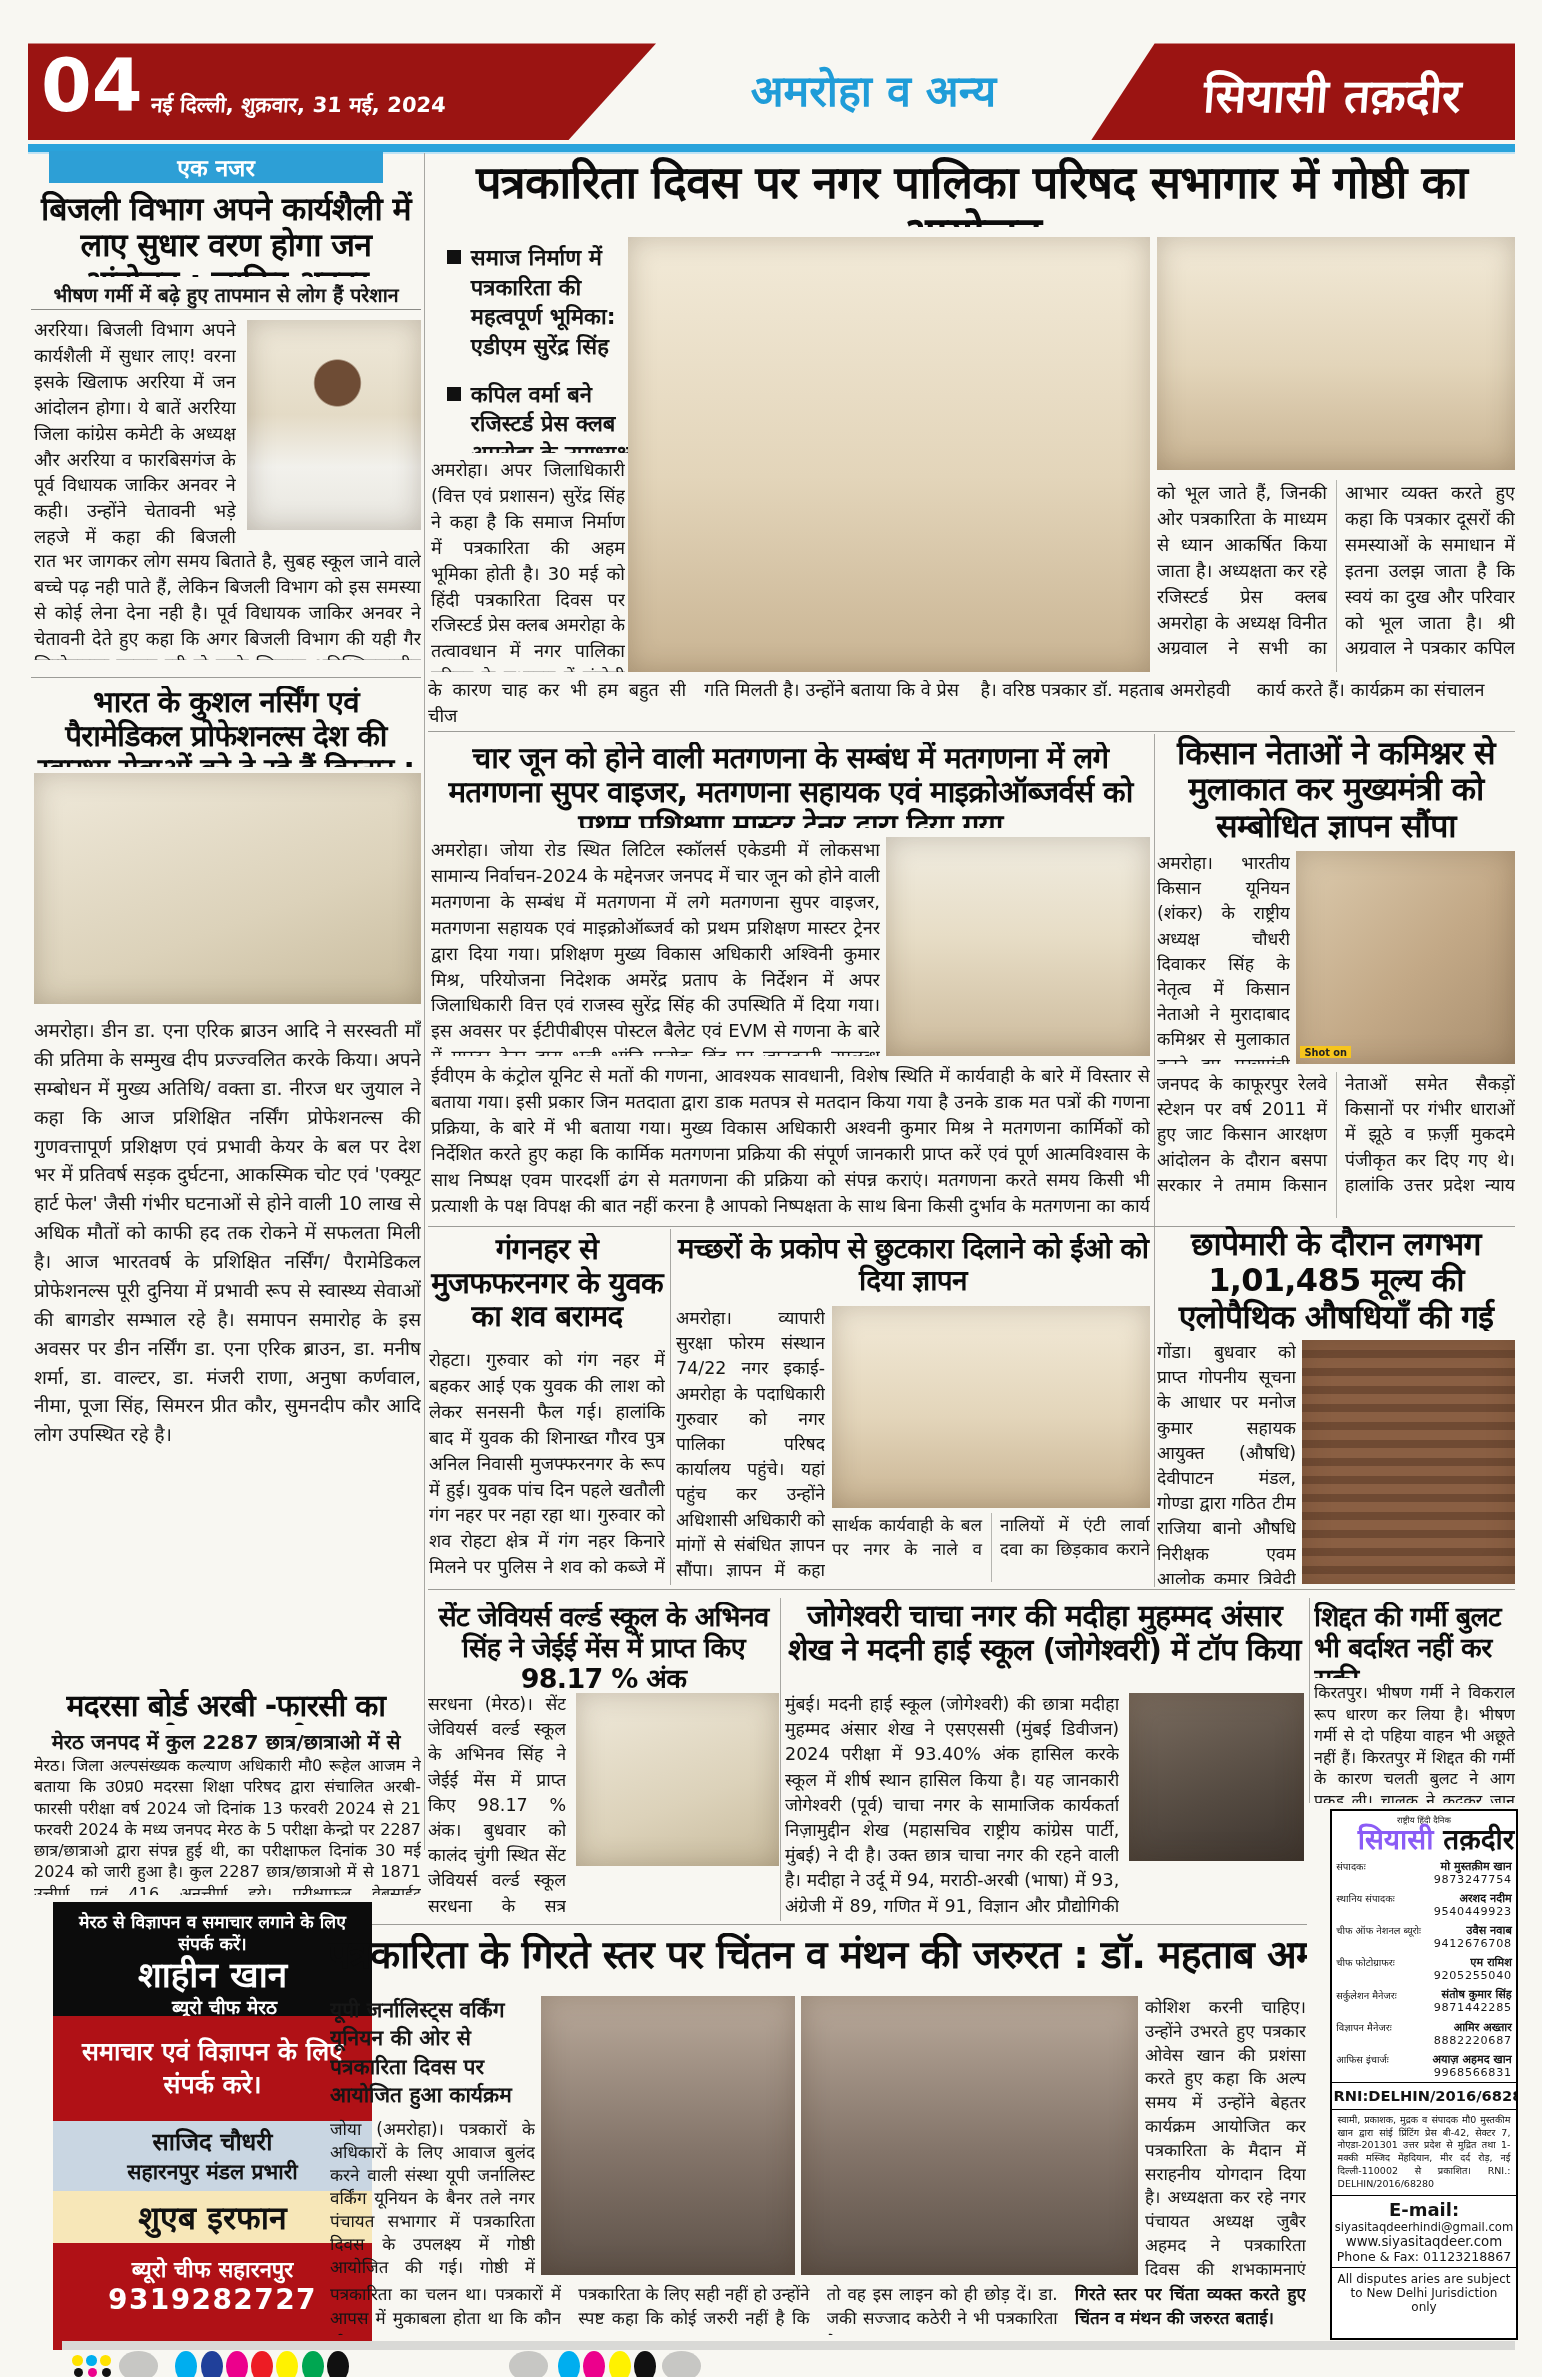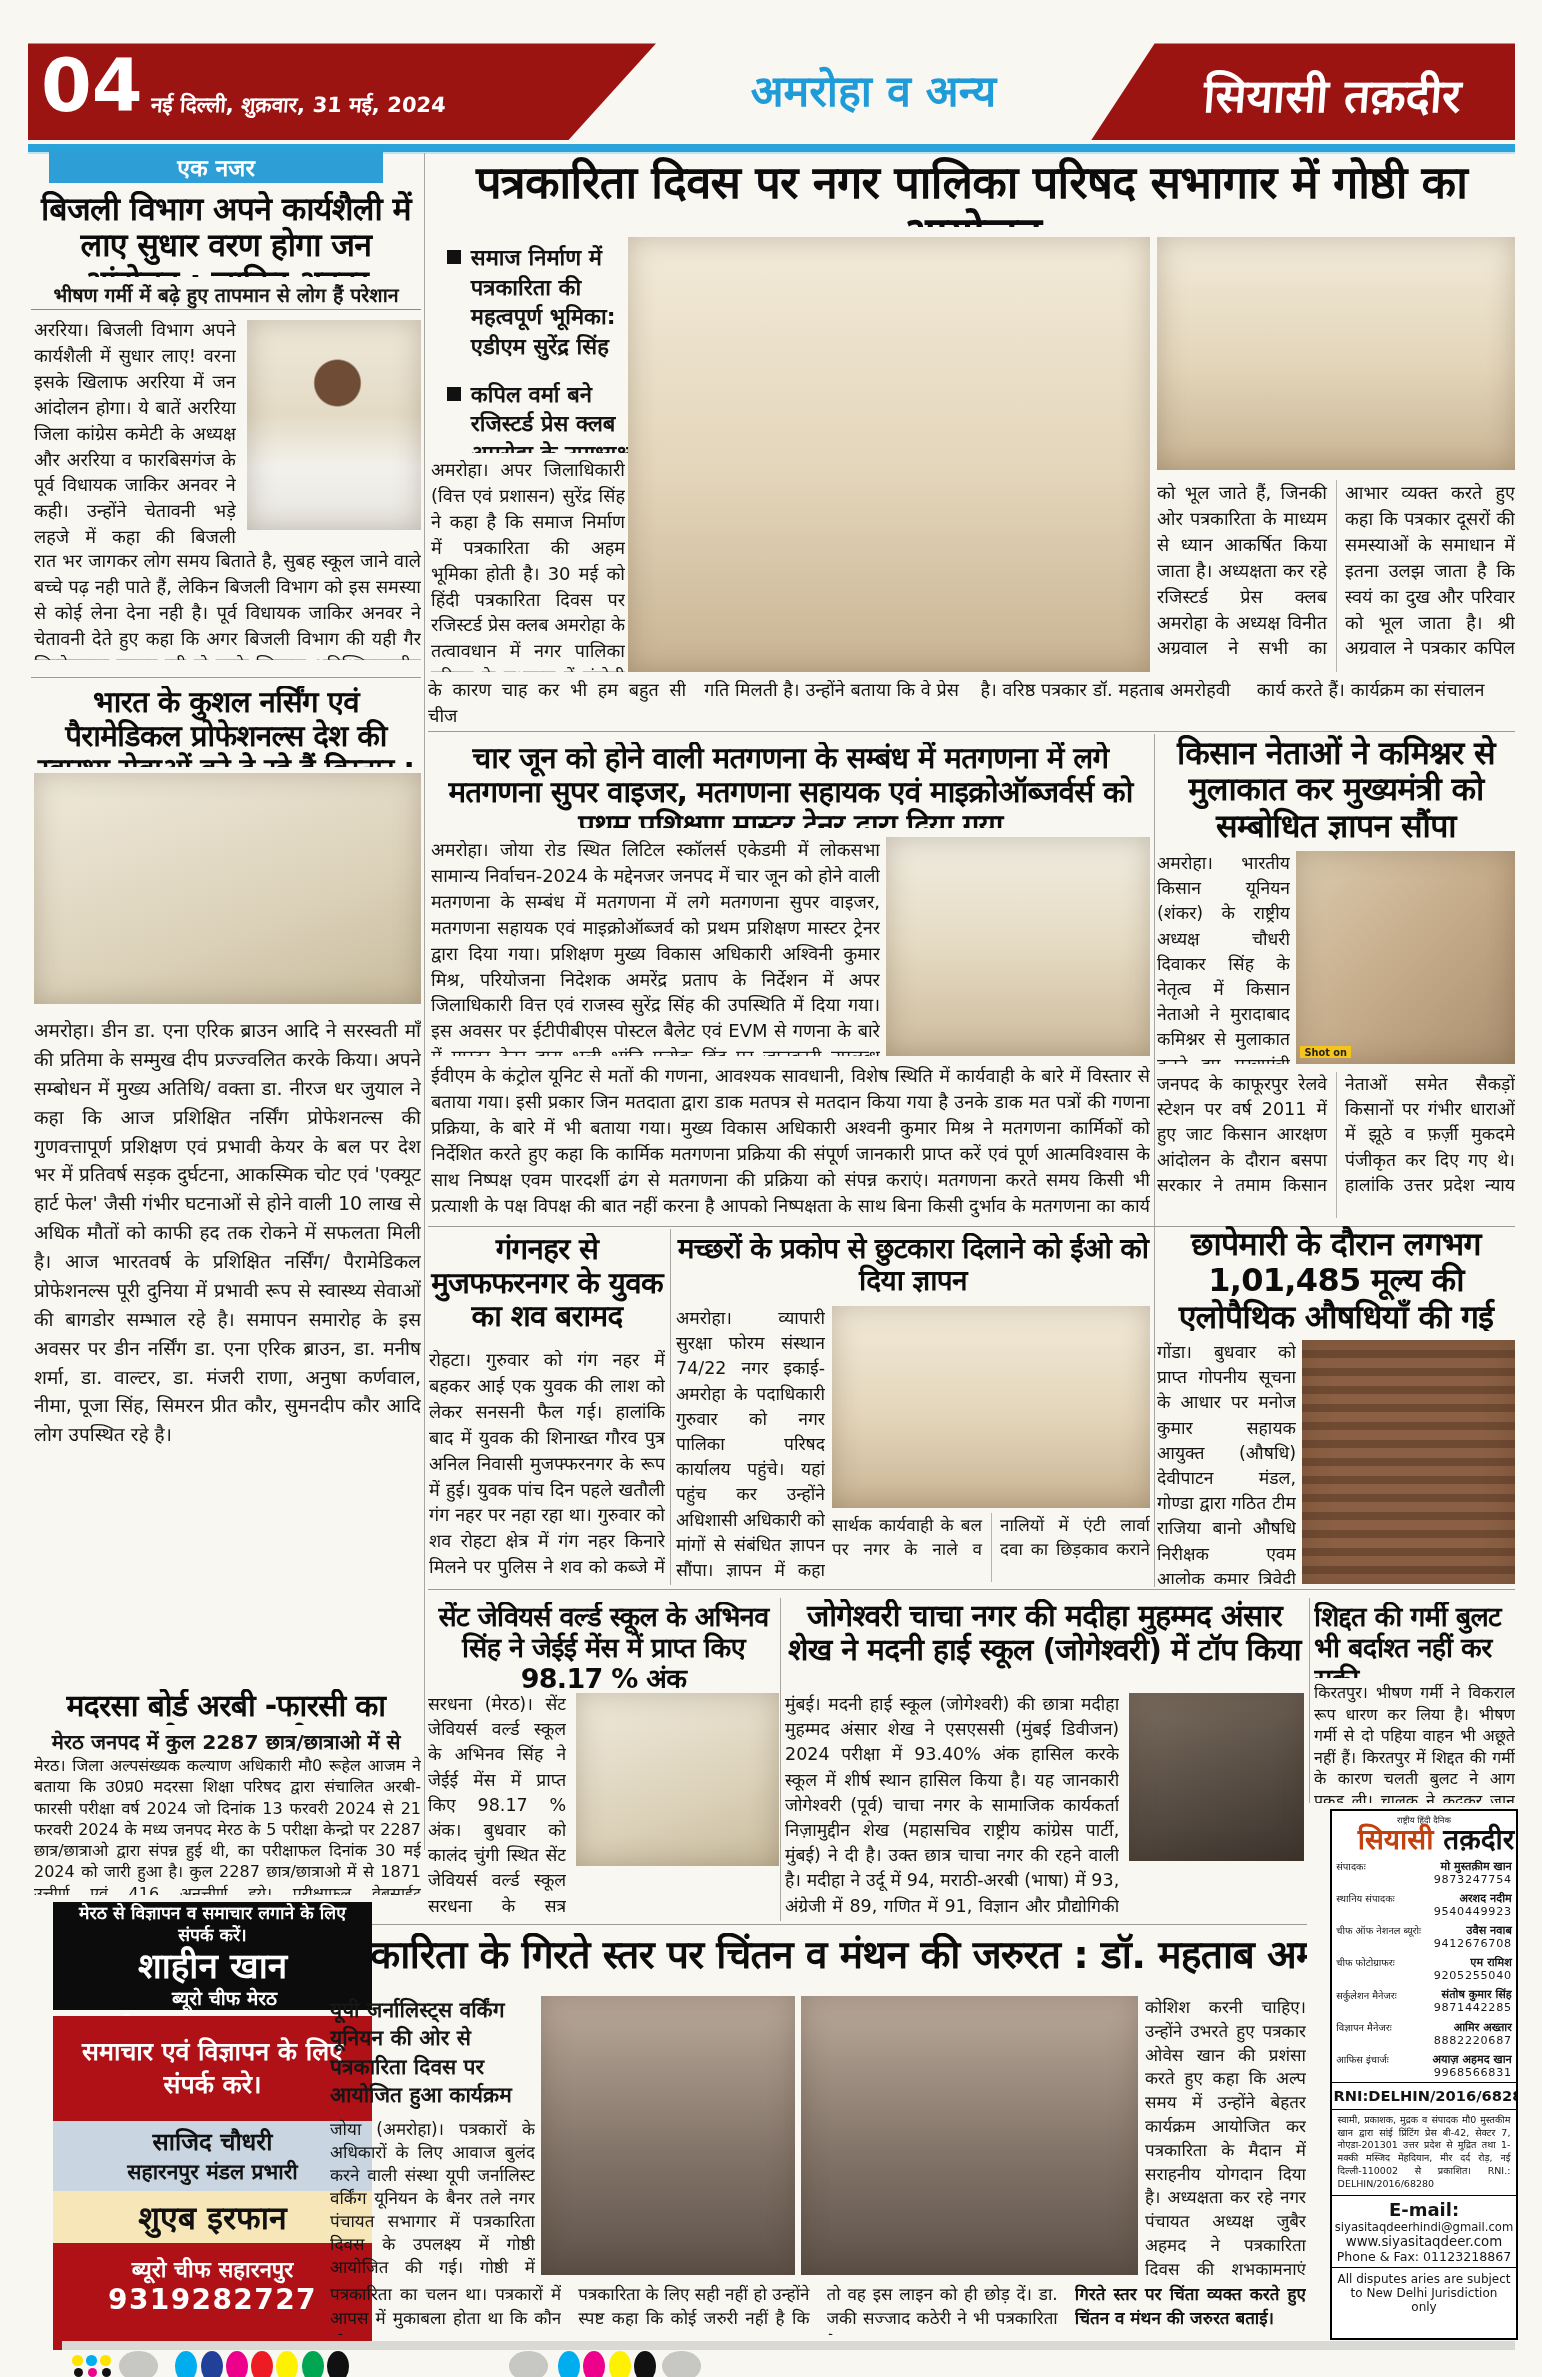--- a/index.html
+++ b/index.html
@@ -73,21 +73,21 @@
   </div>
 
   <div class="abs hl" style="left:31px;top:686px;width:390px;height:81px;font-size:29.5px;">भारत के कुशल नर्सिंग एवं पैरामेडिकल प्रोफेशनल्स देश की स्वास्थ्य सेवाओं को दे रहे हैं विस्तार : डा. सुधीर</div>
   <div class="abs photo ph-light" style="left:34px;top:773px;width:387px;height:231px;"></div>
   <div class="abs bt" style="left:34px;top:1016px;width:387px;height:658px;font-size:19px;line-height:1.52;">अमरोहा। डीन डा. एना एरिक ब्राउन आदि ने सरस्वती माँ की प्रतिमा के सम्मुख दीप प्रज्ज्वलित करके किया। अपने सम्बोधन में मुख्य अतिथि/ वक्ता डा. नीरज धर जुयाल ने कहा कि आज प्रशिक्षित नर्सिंग प्रोफेशनल्स की गुणवत्तापूर्ण प्रशिक्षण एवं प्रभावी केयर के बल पर देश भर में प्रतिवर्ष सड़क दुर्घटना, आकस्मिक चोट एवं 'एक्यूट हार्ट फेल' जैसी गंभीर घटनाओं से होने वाली 10 लाख से अधिक मौतों को काफी हद तक रोकने में सफलता मिली है। आज भारतवर्ष के प्रशिक्षित नर्सिंग/ पैरामेडिकल प्रोफेशनल्स पूरी दुनिया में प्रभावी रूप से स्वास्थ्य सेवाओं की बागडोर सम्भाल रहे है। समापन समारोह के इस अवसर पर डीन नर्सिंग डा. एना एरिक ब्राउन, डा. मनीष शर्मा, डा. वाल्टर, डा. मंजरी राणा, अनुषा कर्णवाल, नीमा, पूजा सिंह, सिमरन प्रीत कौर, सुमनदीप कौर आदि लोग उपस्थित रहे है।</div>
 
   <div class="abs hl" style="left:31px;top:1689px;width:390px;height:36px;font-size:30px;">मदरसा बोर्ड अरबी -फारसी का परीक्षाफल जारी</div>
   <div class="abs sub" style="left:31px;top:1727px;width:390px;height:27px;font-size:20.3px;">मेरठ जनपद में कुल 2287 छात्र/छात्राओ में से 1871हुए पास</div>
   <div class="abs bt" style="left:34px;top:1755px;width:387px;height:140px;font-size:16px;line-height:1.33;">मेरठ। जिला अल्पसंख्यक कल्याण अधिकारी मौ0 रूहेल आजम ने बताया कि उ0प्र0 मदरसा शिक्षा परिषद द्वारा संचालित अरबी-फारसी परीक्षा वर्ष 2024 जो दिनांक 13 फरवरी 2024 से 21 फरवरी 2024 के मध्य जनपद मेरठ के 5 परीक्षा केन्द्रो पर 2287 छात्र/छात्राओ द्वारा संपन्न हुई थी, का परीक्षाफल दिनांक 30 मई 2024 को जारी हुआ है। कुल 2287 छात्र/छात्राओ में से 1871 उत्तीर्ण एवं 416 अनुत्तीर्ण हुये। परीक्षाफल वेबसाईट madarsaboard.upsdc.gov.in पर जारी किया गया है जिससे परीक्षार्थी अपना परीक्षाफल देख सकते।</div>
 
-  <div class="abs adblk" style="left:53px;top:1902px;width:319px;height:107px;background:#0c0c0c;padding-top:1px;">
+  <div class="abs adblk" style="left:53px;top:1902px;width:319px;height:107px;background:#0c0c0c;padding-top:10px;">
     <div style="font-size:17.5px;line-height:1.25;padding:0 9.8px;">मेरठ से विज्ञापन व समाचार लगाने के लिए संपर्क करें।</div>
     <div style="font-size:35px;line-height:1.1;">शाहीन खान</div>
     <div style="font-size:19px;margin-left:24px;">ब्यूरो चीफ मेरठ</div>
     <div style="font-size:21px;">मो. : 8126330267</div>
   </div>
 
   <div class="abs" style="left:53px;top:2016px;width:319px;height:321px;">
     <div class="adblk" style="background:#b01116;height:105px;display:flex;align-items:center;justify-content:center;">
       <span style="font-size:25px;line-height:1.3;padding:0 21px;">समाचार एवं विज्ञापन के लिए संपर्क करे।</span>
     </div>
@@ -180,21 +180,21 @@
     <div class="bt" style="flex:1;font-size:17px;">पत्रकारिता का चलन था। पत्रकारों में आपस में मुकाबला होता था कि कौन सी</div>
     <div class="bt" style="flex:1;font-size:17px;">पत्रकारिता के लिए सही नहीं हो उन्होंने स्पष्ट कहा कि कोई जरुरी नहीं है कि हम</div>
     <div class="bt" style="flex:1;font-size:17px;">तो वह इस लाइन को ही छोड़ दें। डा. जकी सज्जाद कठेरी ने भी पत्रकारिता के</div>
     <div class="bt" style="flex:1;font-size:17px;font-weight:bold;">गिरते स्तर पर चिंता व्यक्त करते हुए चिंतन व मंथन की जरुरत बताई।</div>
   </div>
 
   <div class="abs" style="left:1330px;top:1809px;width:184px;height:527px;background:#fff;border:2.1px solid #000;overflow:hidden;">
     <div style="text-align:center;padding-top:2.8px;">
       <div style="font-size:8.4px;">राष्ट्रीय हिंदी दैनिक</div>
       <div style="font-size:28px;font-weight:700;line-height:1.05;">
-        <span style="color:#c2410c;margin-left:24px;">सियासी</span>
+        <span style="color:#8b5cf6;margin-left:24px;">सियासी</span>
         <span style="color:#111;">तक़दीर</span>
       </div>
     </div>
     <div style="padding:1.4px 0;">
       <div class="imp-row">
         <div class="imp-label">संपादकः</div>
         <div class="imp-nm">
             <div class="imp-name">मो मुस्तक़ीम खान</div>
         <div class="imp-phone">9873247754</div>
           </div>

